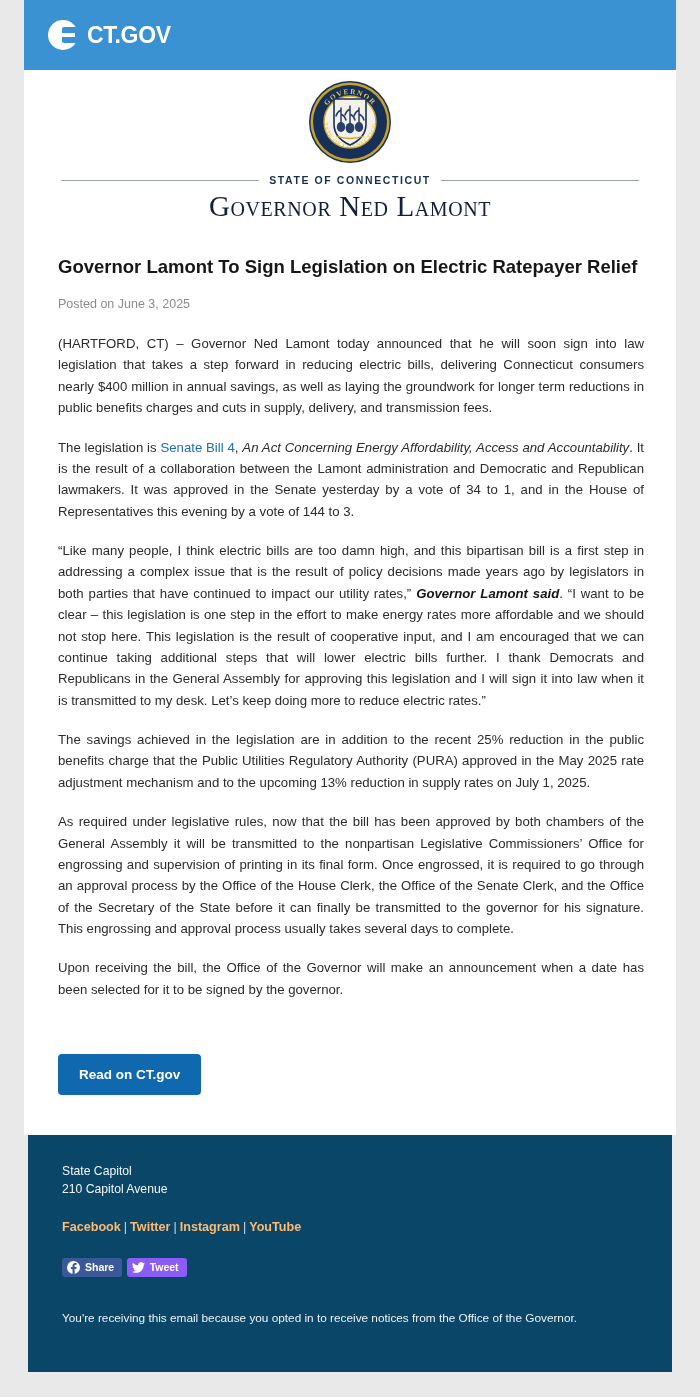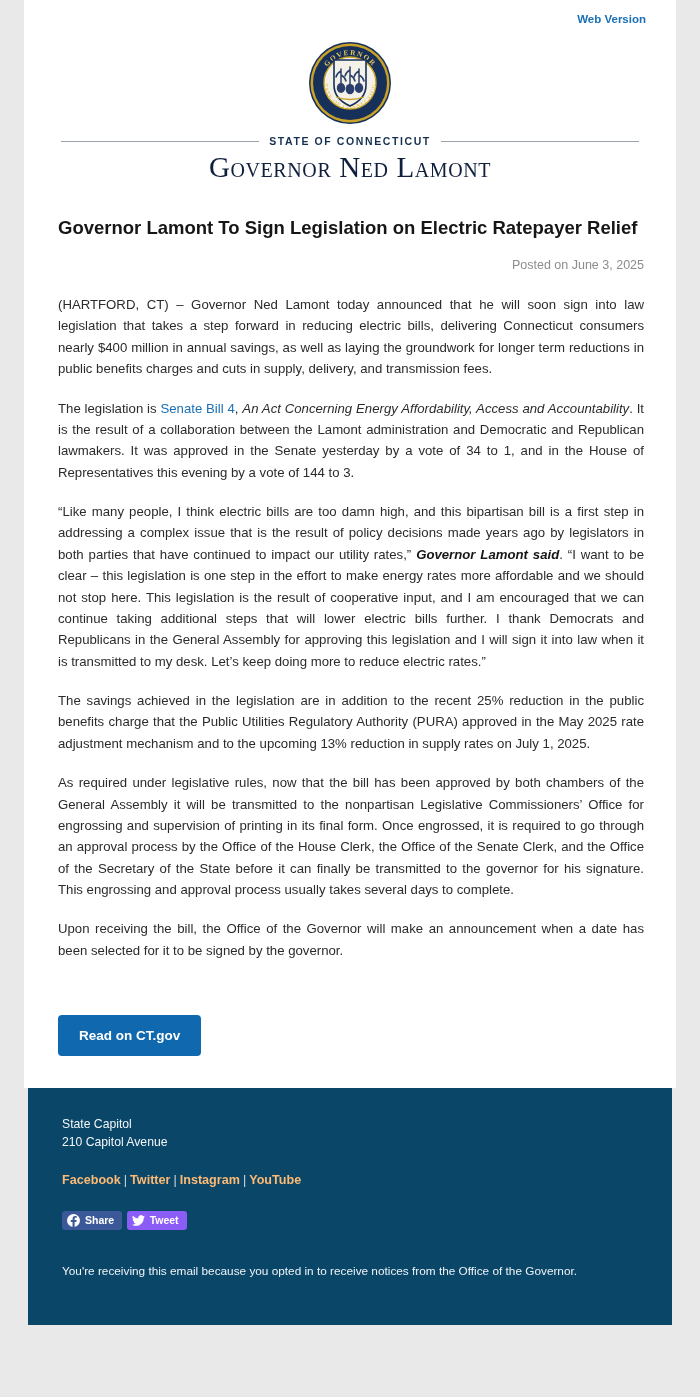--- a/index.html
+++ b/index.html
@@ -114,38 +114,37 @@
     font-size: 18.5px;
     font-weight: bold;
     color: #161616;
     line-height: 1.3;
     margin: 0 0 18px 0;
   }
   .article-date {
     font-size: 12.5px;
     color: #8d8d8d;
     margin: 0 0 22px 0;
-    text-align: right;
   }
   .para {
     font-size: 13.2px;
     line-height: 1.62;
     color: #2b2b2b;
     text-align: justify;
     margin: 0 0 18px 0;
   }
   .para a.inline-link {
     color: #1a6fb5;
     font-weight: normal;
     text-decoration: none;
   }
   .para em { font-style: italic; }
   .para strong { font-weight: bold; color: #161616; font-style: italic; }
   
-  .cta-row { padding: 36px 34px 32px 34px; }
+  .cta-row { padding: 36px 34px 40px 34px; }
   .cta-btn {
     display: inline-block;
     background: #1068ae;
     color: #ffffff;
     font-size: 13.5px;
     font-weight: bold;
     padding: 13px 21px;
     border: none;
     border-radius: 4px;
     text-decoration: none;
@@ -198,26 +197,27 @@
     font-size: 11.8px;
     color: #eef3f7;
     line-height: 1.5;
   }
 </style>
 </head>
 <body>
 
 <div class="email-wrap">
 
+  <div class="brandbar">
+    <span class="ct-logo-mark"></span>
+    <span class="ct-logo-text">CT.GOV</span>
+  </div>
 
   <div class="card">
 
-    <div class="webversion-row">
-      <a class="webversion-link" href="#">Web Version</a>
-    </div>
 
     <div class="letterhead">
       <div class="seal">
         <svg width="84" height="84" viewBox="0 0 84 84" aria-hidden="true">
           <defs>
             <path id="arcTop" d="M 14,42 A 28,28 0 0 1 70,42"></path>
             <path id="arcBot" d="M 16,42 A 26,26 0 0 0 68,42"></path>
           </defs>
           <circle cx="42" cy="42" r="41" fill="#16305a"></circle>
           <circle cx="42" cy="42" r="39.5" fill="#c9a227"></circle>

